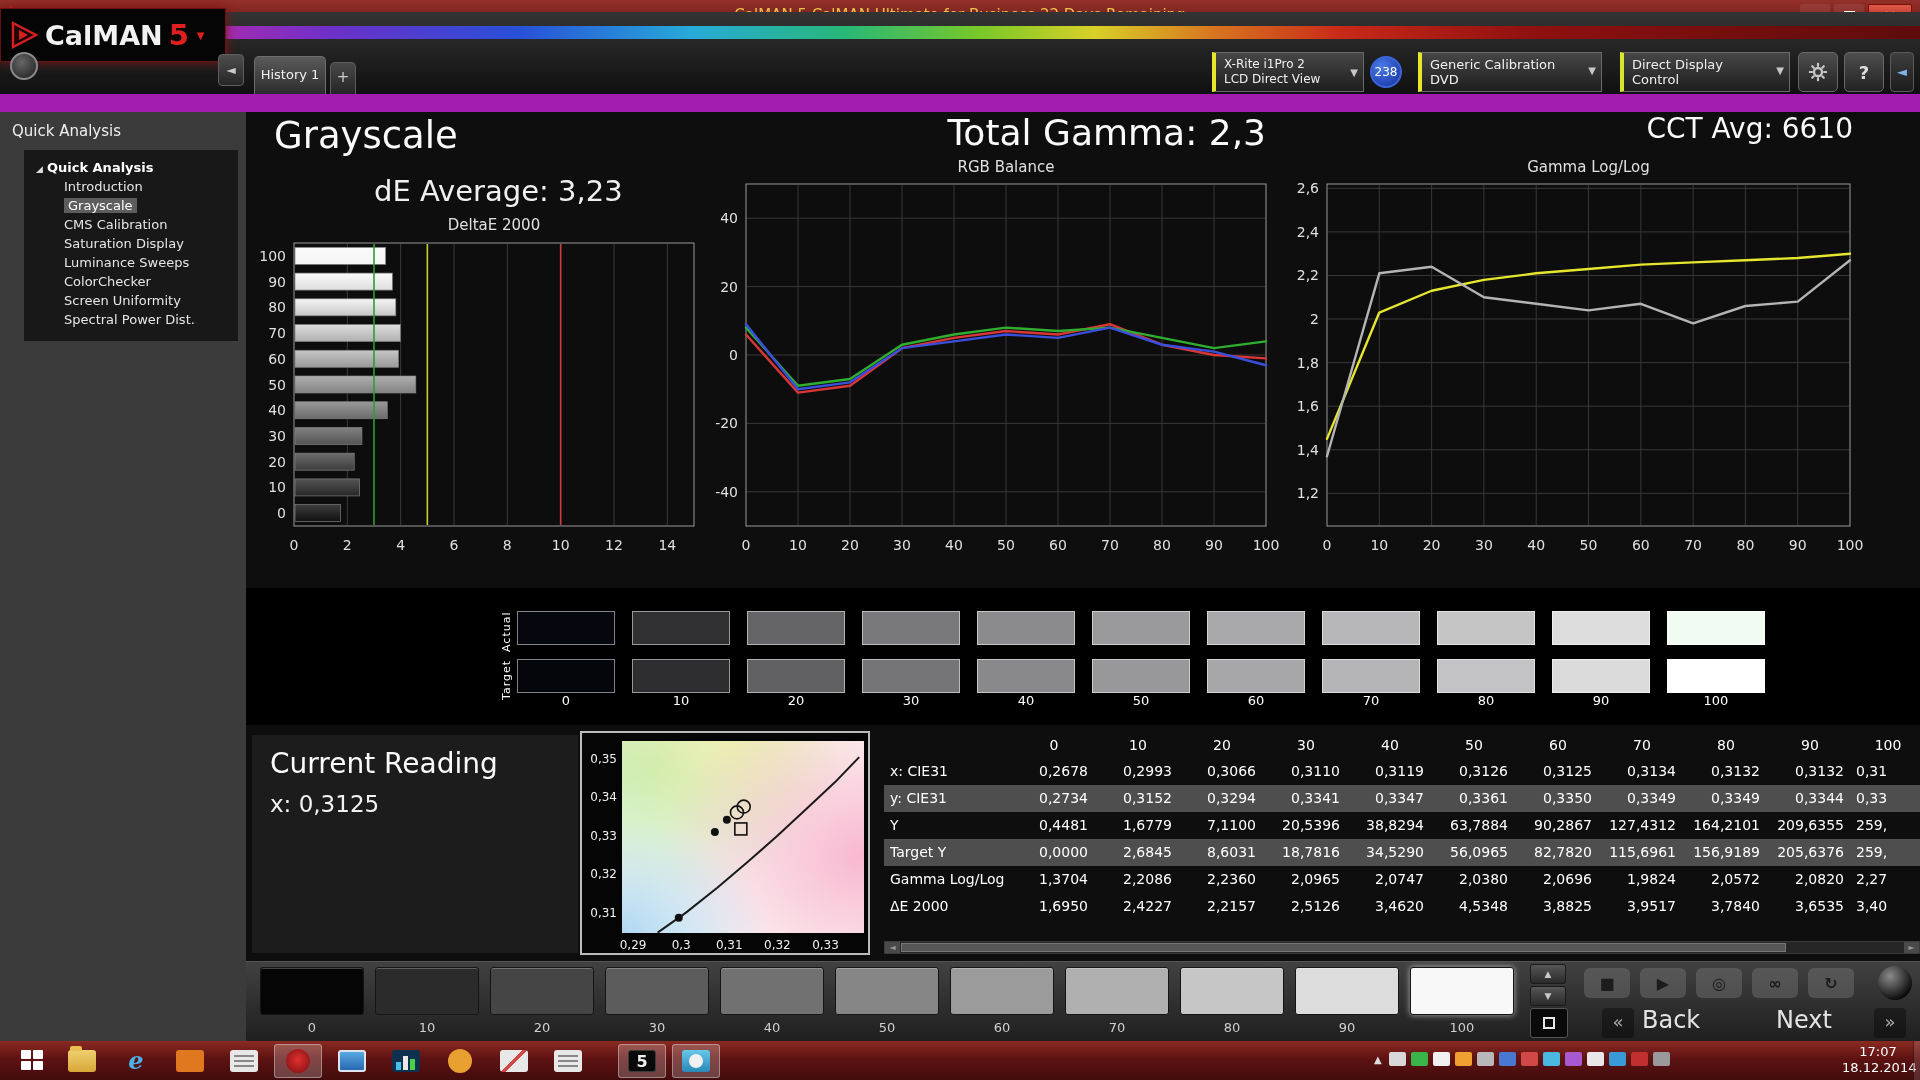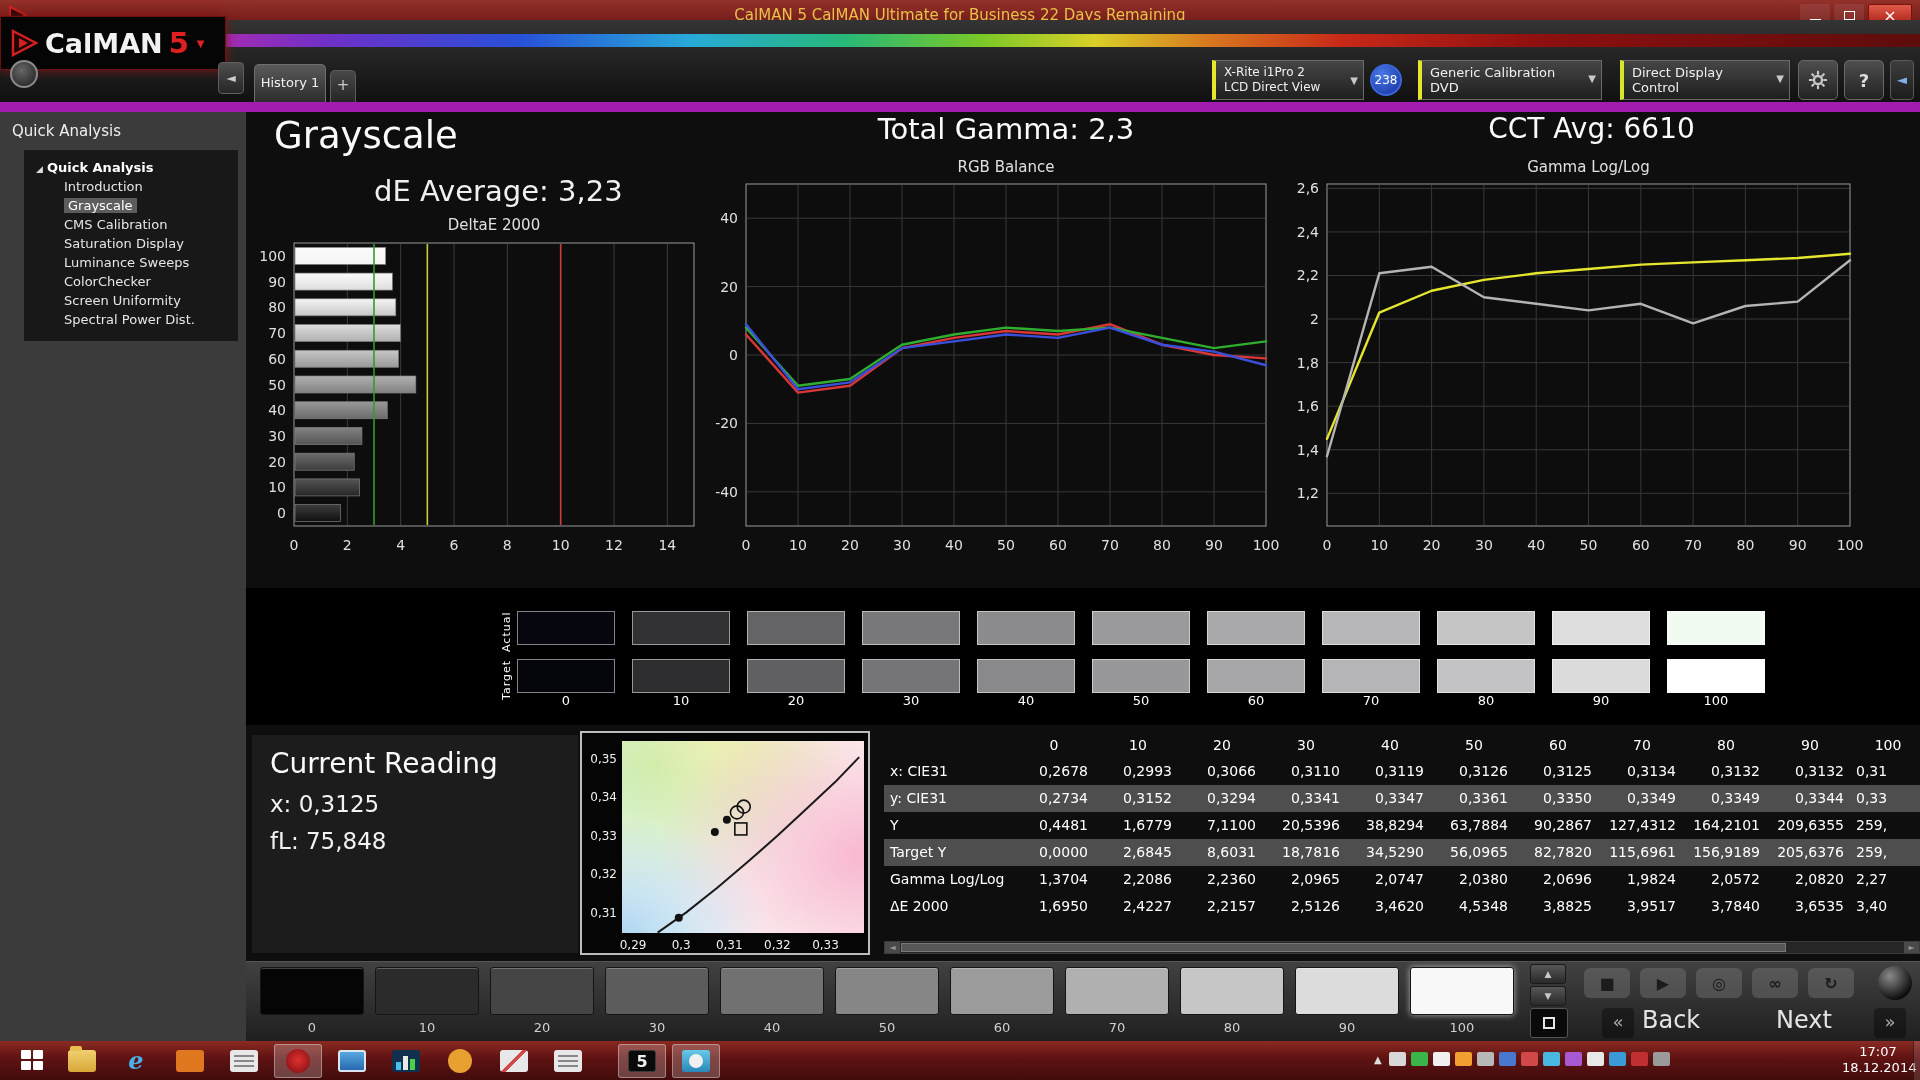--- a/index.html
+++ b/index.html
@@ -13,21 +13,21 @@
 #window-title{position:absolute;left:0;right:0;top:0;line-height:30px;text-align:center;font-size:15px;color:#e8c24a}
 .winbtn{position:absolute;top:4px;width:30px;height:22px;display:flex;align-items:center;justify-content:center;
   border-radius:2px;color:#fff;background:rgba(255,255,255,.08);font-size:14px;cursor:default}
 #btn-min{left:1800px}
 #btn-max{left:1834px}
 #btn-close{left:1868px;width:44px;background:linear-gradient(#e05a4a,#a81f14);border:1px solid #7a1208;font-size:16px}
 .minbar{width:11px;height:2px;background:#fff;margin-top:9px}
 .maxbox{width:11px;height:9px;border:1px solid #fff}
 
 
-#headerband{position:absolute;left:0;top:20px;width:1920px;height:82px;background:linear-gradient(#343434,#101010)}
+#headerband{position:absolute;left:0;top:12px;width:1920px;height:82px;background:linear-gradient(#343434,#101010)}
 #rainbow{position:absolute;left:0;top:14px;width:1920px;height:13px;
  background:linear-gradient(90deg,#c2203e 0%,#d028a0 7%,#7030c8 17%,#2850d8 27%,#28aad8 36%,#28b878 44%,#78c828 51%,#d8d028 57%,#d87820 63%,#c82818 70%,#8e1010 80%,#5e0c0c 100%)}
 #logo{position:absolute;left:0;top:-4px;width:226px;height:54px;background:#050505;border:1px solid #6a1010;
  box-shadow:0 0 10px #801414;display:flex;align-items:center;gap:6px;padding-left:8px}
 .logo-main{font-size:27px;font-weight:bold;color:#f2f2f2}
 .logo-num{font-size:29px;font-weight:bold;color:#e02020}
 .logo-caret{color:#e02020;font-size:10px;margin-left:2px}
 #btn-aperture{position:absolute;left:10px;top:40px;width:28px;height:28px;border-radius:50%;
  border:2px solid #8a8a8a;background:radial-gradient(circle at 40% 35%,#666,#1c1c1c)}
 #btn-collapse-left{position:absolute;left:218px;top:42px;width:26px;height:32px;background:linear-gradient(#4e4e4e,#262626);
@@ -58,22 +58,22 @@
 #tree{position:absolute;left:24px;top:38px;width:214px;background:#181818;padding:8px 0 12px 0}
 .tree-root{font-size:13px;font-weight:bold;color:#fff;padding:2px 0 2px 12px}
 .expander{font-size:9px;color:#ddd;margin-right:4px}
 .tree-item{font-size:13px;color:#e6e6e6;padding:1px 0 1px 40px;line-height:17px}
 .tree-item .sel{background:#5d5d5d;color:#fff;padding:0 4px}
 
 
 #main-bg{position:absolute;left:246px;top:112px;width:1674px;height:849px;background:#0e0e0e}
 #page-title{position:absolute;left:274px;top:114px;font-size:37px;color:#fafafa}
 #de-avg{position:absolute;left:374px;top:174px;font-size:29px;color:#f0f0f0}
-#gamma-title{position:absolute;left:746px;top:112px;width:520px;text-align:center;font-size:29px;color:#fafafa}
-#cct-title{position:absolute;left:1330px;top:112px;width:523px;text-align:center;font-size:28px;color:#fafafa}
+#gamma-title{position:absolute;left:746px;top:112px;width:520px;text-align:right;font-size:36px;color:#fafafa}
+#cct-title{position:absolute;left:1330px;top:112px;width:523px;text-align:right;font-size:28px;color:#fafafa}
 #chart-deltae{position:absolute;left:244px;top:210px}
 #chart-rgb{position:absolute;left:700px;top:156px}
 #chart-gamma{position:absolute;left:1278px;top:156px}
 
 
 #swatchstrip{position:absolute;left:246px;top:588px;width:1674px;height:137px;background:#000}
 .vlabel{position:absolute;left:254px;writing-mode:vertical-rl;transform:rotate(180deg);font-size:11px;color:#fff;letter-spacing:1px}
 #vl-actual{top:16px;height:48px}
 #vl-target{top:64px;height:48px}
 .swatch{position:absolute;width:98px;height:34px;border:1px solid rgba(255,255,255,.5)}
@@ -446,21 +446,20 @@
       <div class="swatch" style="left: 1306px; top: 71px; background: rgb(219, 219, 219);"></div>
       <div class="swlabel" style="left: 1306px; top: 105px;">90</div>
       <div class="swatch" style="left: 1421px; top: 23px; background: rgb(242, 251, 242);"></div>
       <div class="swatch" style="left: 1421px; top: 71px; background: rgb(255, 255, 255);"></div>
       <div class="swlabel" style="left: 1421px; top: 105px;">100</div>
     </div>
 
   <div id="cr">
     <div class="cr-title">Current Reading</div>
     <div class="cr-line">x: 0,3125</div>
-    <div class="cr-line">fL: 75,848</div>
   </div>
 
   <div id="cie-panel">
     <svg id="chart-cie" width="286" height="220">
         <defs>
           <radialGradient id="gg" cx="15%" cy="12%" r="75%">
             <stop offset="0%" stop-color="#bce8a0" stop-opacity="0.9"></stop>
             <stop offset="100%" stop-color="#bce8a0" stop-opacity="0"></stop>
           </radialGradient>
           <radialGradient id="gy" cx="45%" cy="0%" r="55%">

